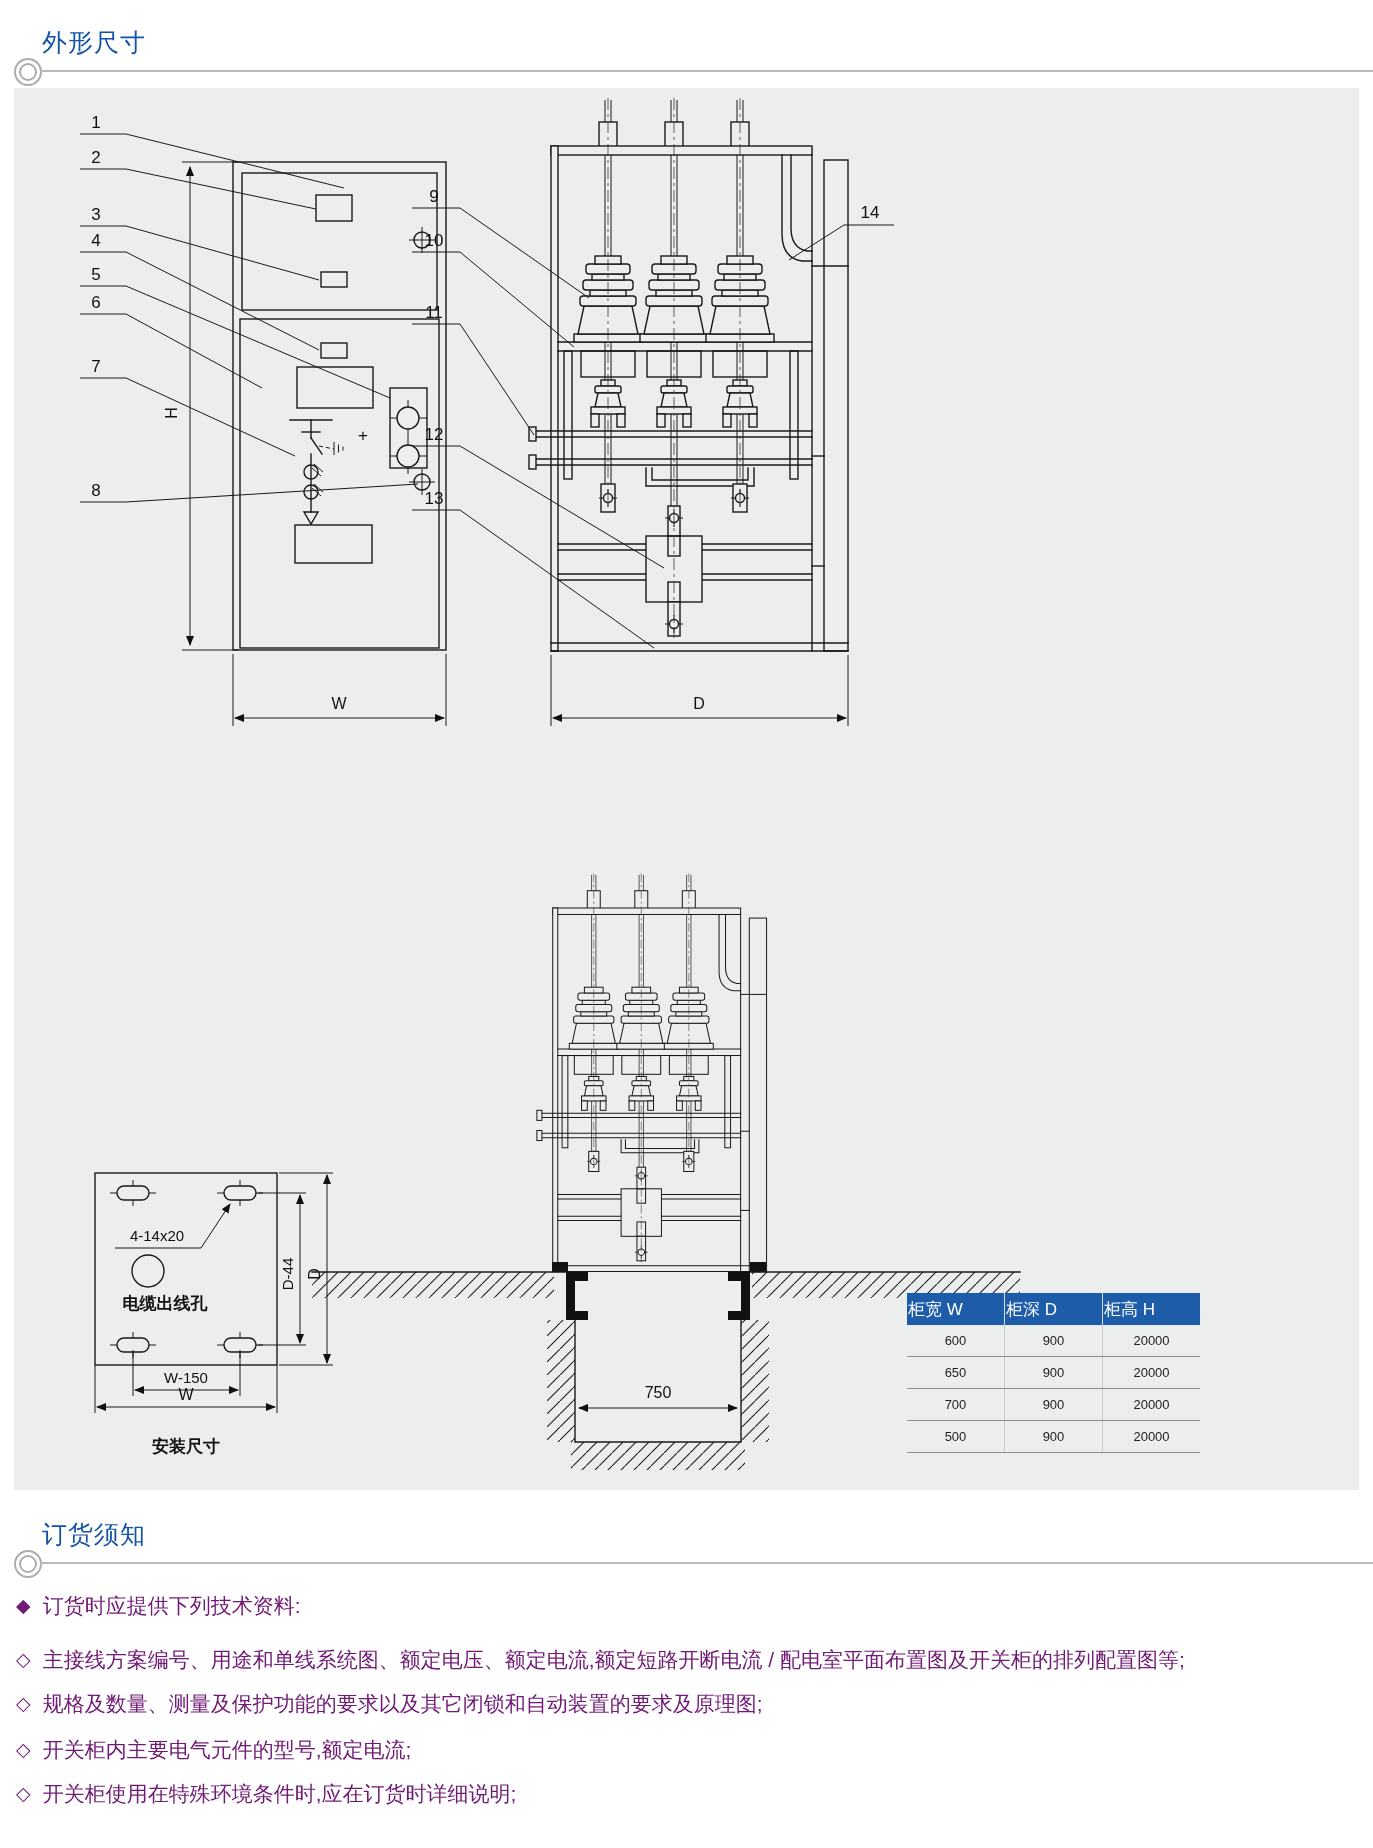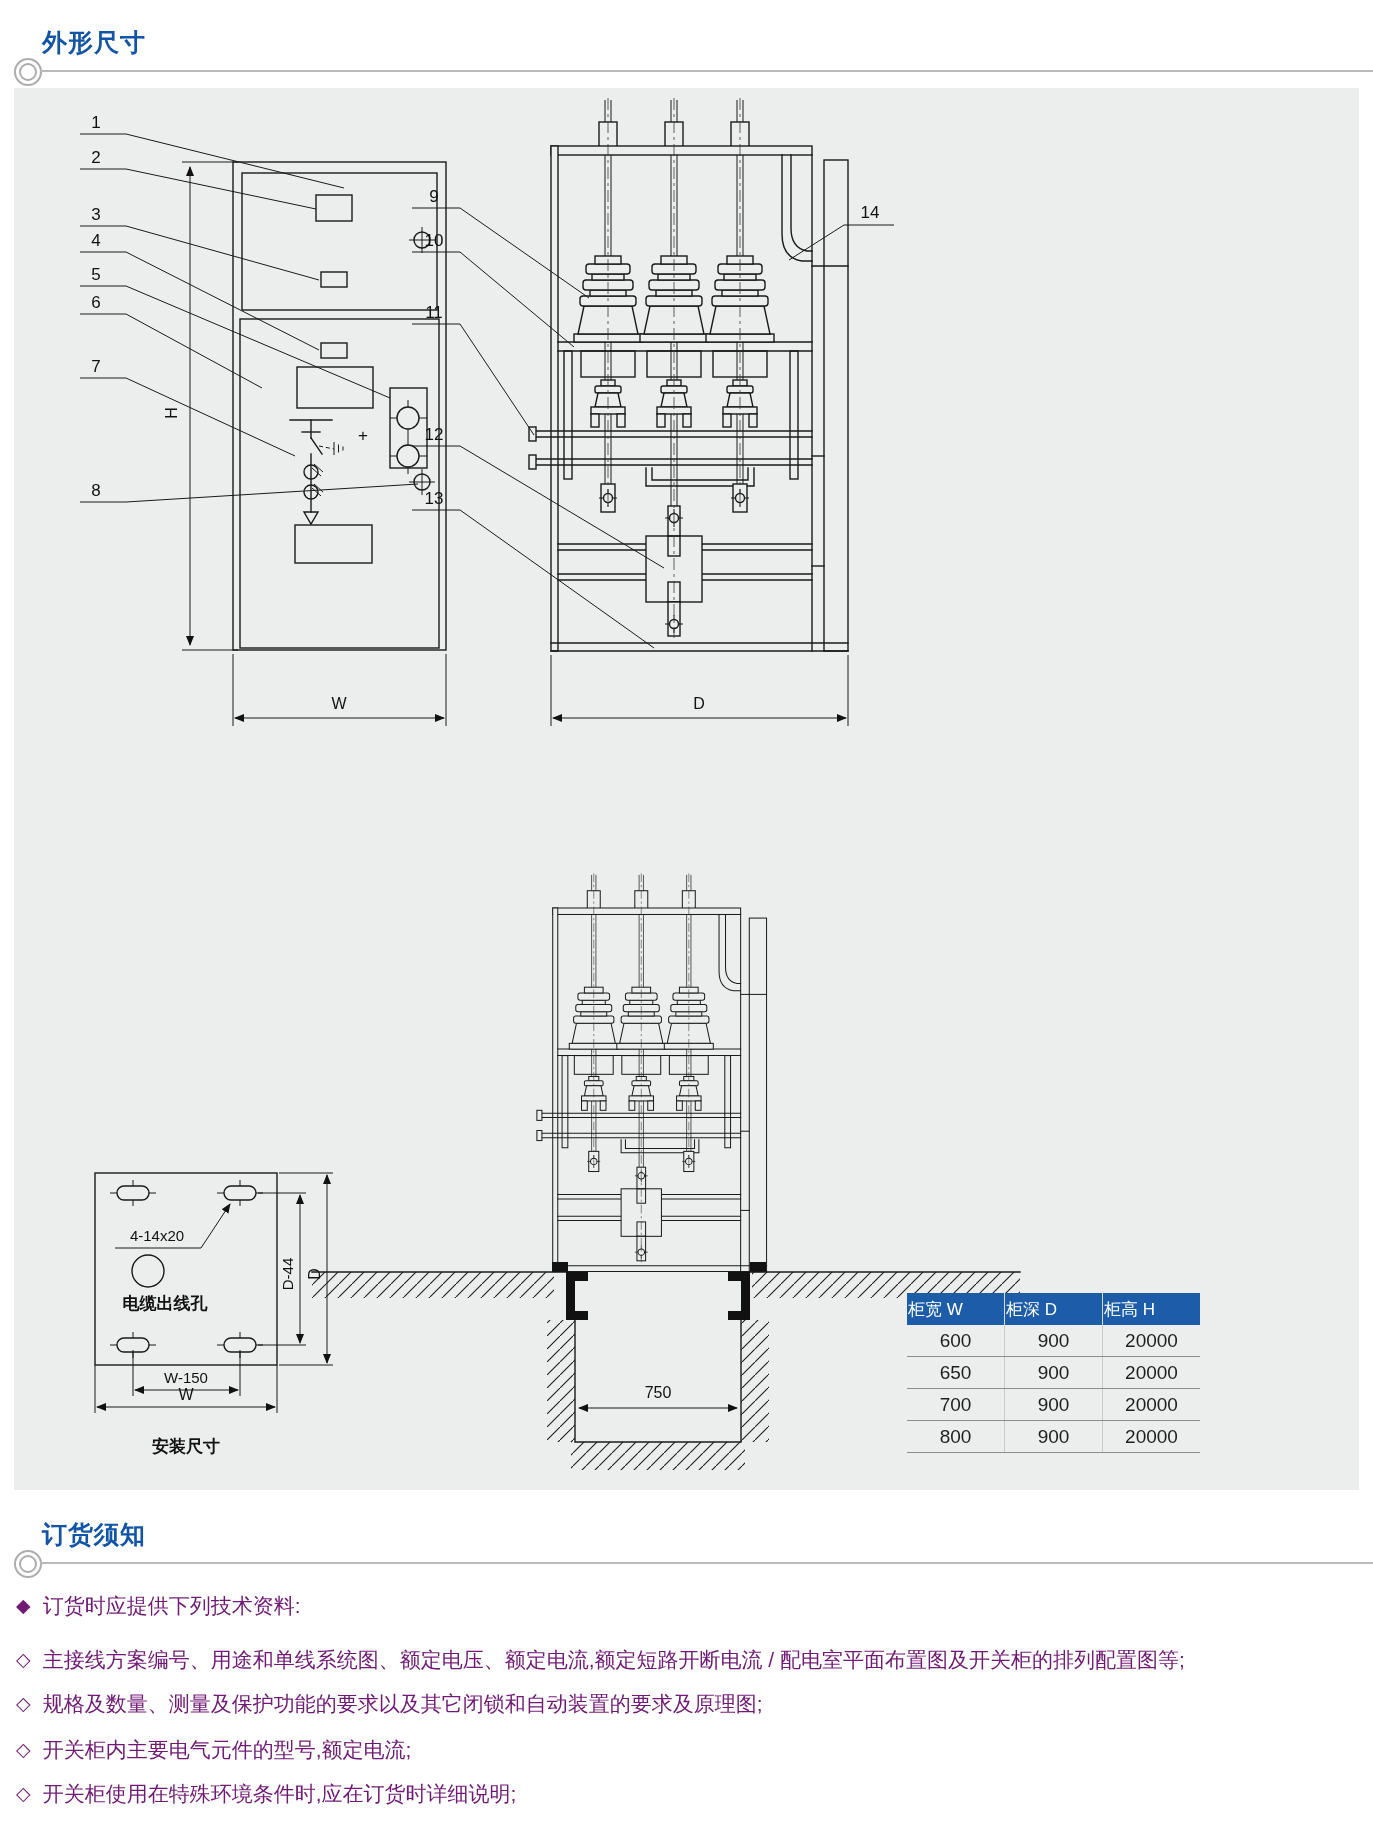--- a/index.html
+++ b/index.html
@@ -1,18 +1,18 @@
 <!DOCTYPE html>
 <html><head>
 <meta charset="utf-8">
 <style>
   html,body{margin:0;padding:0}
   body{width:1373px;height:1848px;background:#fff;position:relative;
        font-family:"Liberation Sans",sans-serif;color:#141414;overflow:hidden}
-  .section-head{position:absolute;left:42px;font-size:25px;font-weight:bold;color:#1254A6;letter-spacing:1px;white-space:nowrap}
+  .section-head{position:absolute;left:42px;font-size:25px;font-weight:normal;color:#1254A6;letter-spacing:1px;white-space:nowrap}
   .rule{position:absolute;left:40px;width:1333px;height:2px;background:#b9b9b9}
   .circle-icon{position:absolute;left:14px;width:24px;height:24px;border:2px solid #adadad;border-radius:50%;background:#fff}
   .circle-icon::after{content:"";position:absolute;inset:3px;border:2px solid #adadad;border-radius:50%}
   .panel{position:absolute;left:14px;top:88px;width:1345px;height:1402px;background:#ECEDED}
 
   
   svg .s{stroke:#1a1a1a;fill:none;stroke-width:1.4;stroke-linecap:square}
   svg .sf{stroke:#1a1a1a;fill:#ECEDED;stroke-width:1.4}
   svg .dim{stroke:#1a1a1a;fill:none;stroke-width:1}
   svg .dash{stroke:#3a3a3a;stroke-width:.8;fill:none;stroke-dasharray:12 4 3 4}
@@ -21,21 +21,21 @@
   svg text.num{font-size:17px;text-anchor:middle}
   svg text.dimt{font-size:16px;text-anchor:middle}
   svg text.small{font-size:15px;text-anchor:middle}
   svg text.cap{font-size:17px;font-weight:bold;text-anchor:middle}
 
   
   .dim-table-wrap{position:absolute;left:907px;top:1293px}
   table.dim-table{border-collapse:collapse;table-layout:fixed}
   table.dim-table th{width:95px;height:30px;background:#1C5CA8;color:#fff;font-size:17px;font-weight:normal;text-align:left;border-left:1px solid #d5dce8}
   table.dim-table th:first-child{border-left:none}
-  table.dim-table td{width:95px;height:29px;font-size:19px;color:#1f1f1f;text-align:center;border-bottom:1px solid #8f8f8f;border-left:1px solid #c9c9c9}
+  table.dim-table td{width:95px;height:29px;font-size:13px;color:#1f1f1f;text-align:center;border-bottom:1px solid #8f8f8f;border-left:1px solid #c9c9c9}
   table.dim-table td:first-child{border-left:none}
 
   
   .note-line{position:absolute;left:16px;font-size:21px;color:#701a75;white-space:nowrap}
   .note-line .bullet{display:inline-block;margin-right:12px;font-size:19px;position:relative;top:-1px}
 </style>
 </head>
 <body>
 
 <div class="section-head" style="top:26px">外形尺寸</div>
@@ -311,21 +311,21 @@
         <td>650</td>
         <td>900</td>
         <td>20000</td>
       </tr>
       <tr>
         <td>700</td>
         <td>900</td>
         <td>20000</td>
       </tr>
       <tr>
-        <td>800</td>
+        <td>500</td>
         <td>900</td>
         <td>20000</td>
       </tr>
     </tbody>
   </table>
 </div>
 
 <div class="section-head" style="top:1518px">订货须知</div>
 <div class="circle-icon" style="top:1550px"></div>
 <div class="rule" style="top:1562px"></div>

